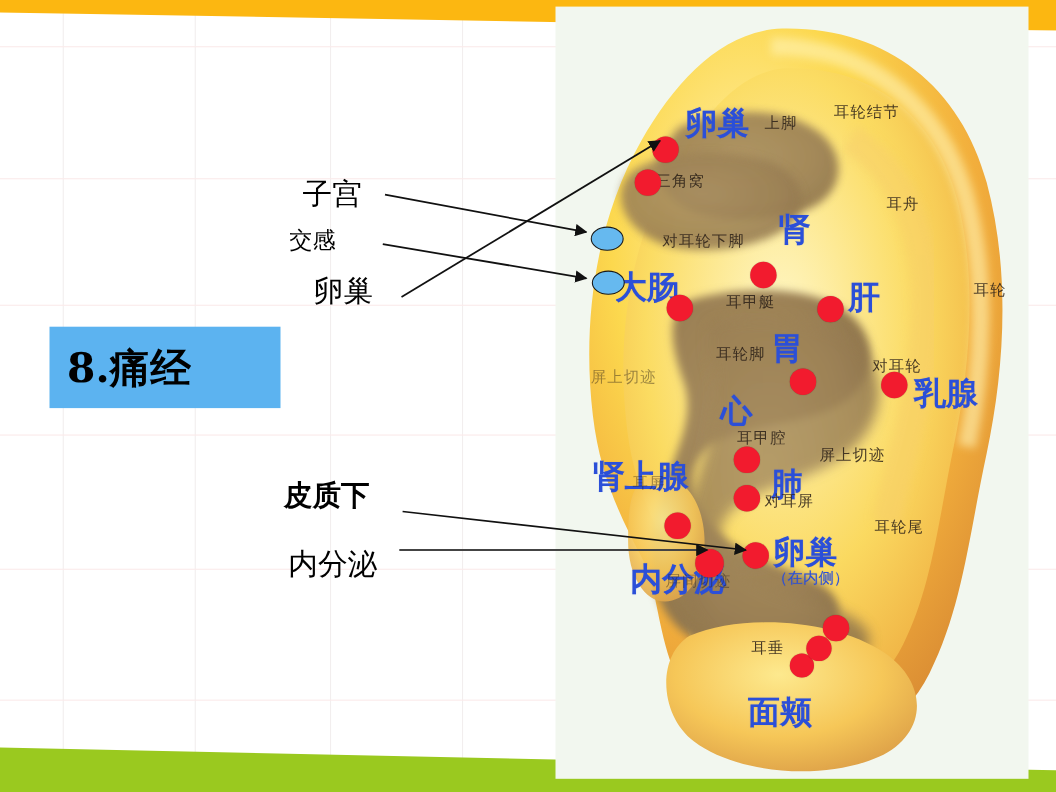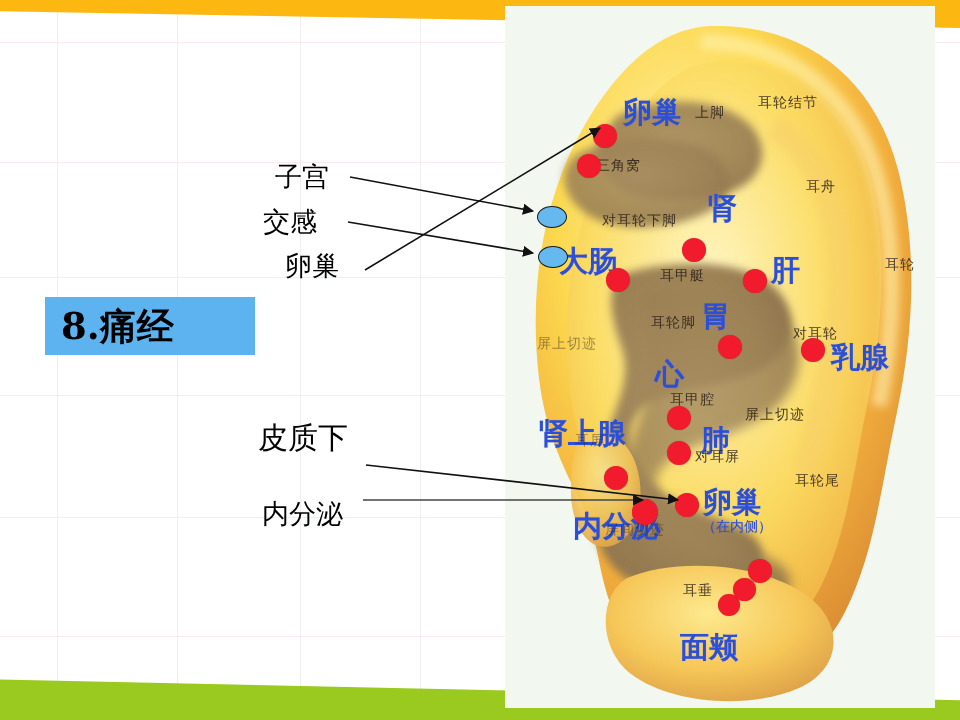--- a/index.html
+++ b/index.html
@@ -23,40 +23,40 @@
     clip-path:polygon(0 0, 100% 0, 100% 100%, 0 62%);
   }
   .bar-bottom {
     position:absolute; left:0; bottom:0; width:960px; height:52px;
     background:#9ac91f;
     clip-path:polygon(0 22%, 100% 62%, 100% 100%, 0 100%);
   }
 
   
   .title-chip {
-    position:absolute; left:45px; top:297px; width:210px; height:58px;
+    position:absolute; left:45px; top:297px; width:210px; height:74px;
     background:#5cb3f0; display:flex; align-items:center;
     padding-left:16px;
   }
   .title-chip span {
     font-family:"DejaVu Serif","Liberation Serif",serif;
     font-size:37px; font-weight:bold; color:#000; letter-spacing:0px;
     line-height:1;
   }
 
   
   .callout {
     position:absolute;
     font-family:"DejaVu Serif","Liberation Serif",serif;
     color:#000; white-space:nowrap; line-height:1;
   }
   .cl-zigong   { left:263px; top:163px; font-size:27px;margin-left:12px; }
-  .cl-jiaogan  { left:263px; top:208px; font-size:27px;text-align:right; }
+  .cl-jiaogan  { left:263px; top:208px; font-size:21px;text-align:right; }
   .cl-luanchao { left:285px; top:252px; font-size:27px; }
-  .cl-pizhixia { left:258px; top:423px; font-size:30px; font-weight:normal;
+  .cl-pizhixia { left:258px; top:438px; font-size:26px; font-weight:bold;
                  font-family:"DejaVu Sans","Liberation Sans",sans-serif; }
   .cl-neifenmi { left:262px; top:500px; font-size:27px; }
 
   
   #leaders { position:absolute; left:0; top:0; width:960px; height:720px; pointer-events:none; }
 
   
   .ear-panel {
     position:absolute; left:505px; top:6px; width:430px; height:702px;
     background:#f2f7ef; overflow:hidden;

